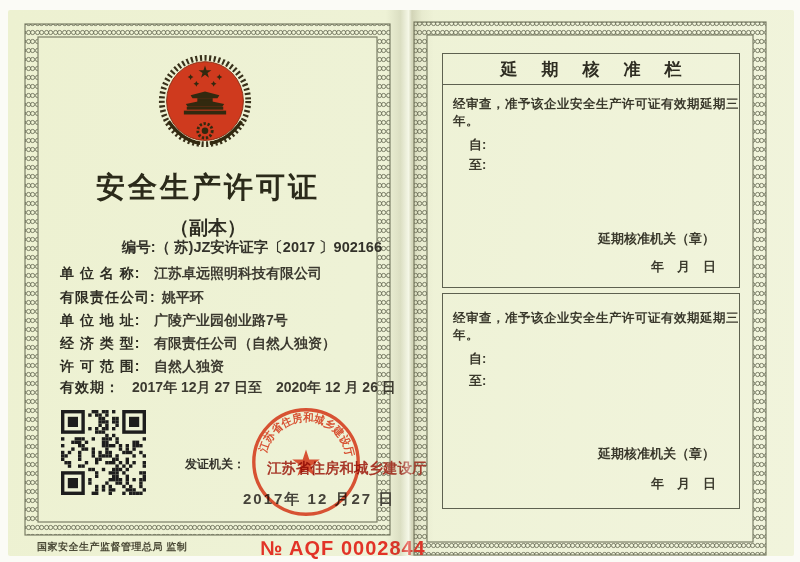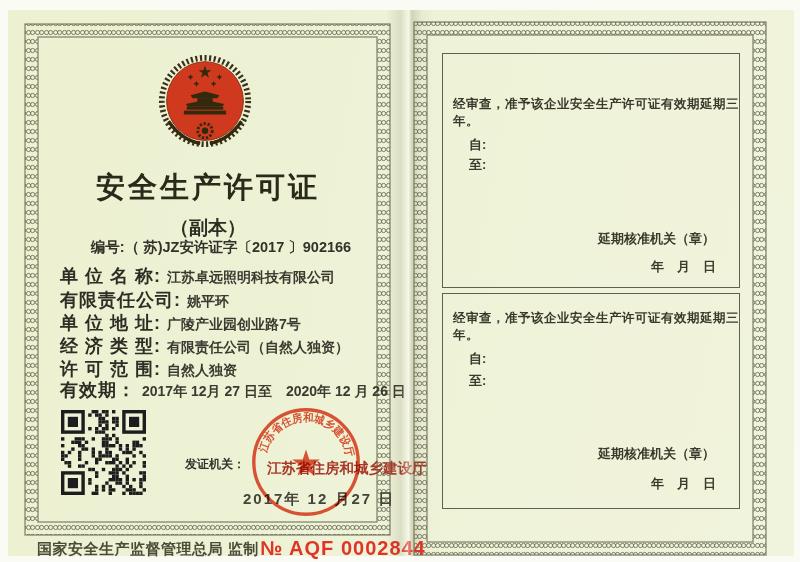--- a/index.html
+++ b/index.html
@@ -14,33 +14,33 @@
     border-radius:2px;
   }
   .deco{position:absolute;left:0;top:0;width:786px;height:546px;pointer-events:none}
   .t{position:absolute;white-space:nowrap;color:#32312a}
   
   .emblem{position:absolute;left:149px;top:42px;width:96px;height:100px}
   .cert-title{left:17px;top:158px;width:366px;text-align:center;
     font-size:29px;font-weight:700;letter-spacing:3px;color:#2b2a1a}
   .copy-label{left:17px;top:205px;width:366px;text-align:center;
     font-size:19px;font-weight:700;color:#2e2d22}
-  .number-line{left:52px;top:228px;width:322px;text-align:center;
+  .number-line{left:52px;top:228px;width:322px;text-align:right;
     font-size:14.5px;font-weight:600;color:#33322a}
   .frow{position:absolute;left:52px;white-space:nowrap}
-  .frow .lab{display:inline-block;min-width:88px;font-size:18px;font-weight:700;color:#2e2d24;letter-spacing:1px}
+  .frow .lab{display:inline-block;min-width:88px;font-size:14px;font-weight:700;color:#2e2d24;letter-spacing:1px}
   .frow .val{font-size:14px;font-weight:600;color:#3c3a30;margin-left:6px}
   .validity .lab{min-width:66px}
   .qr{position:absolute;left:53px;top:400px;width:85px;height:85px}
   .issuer-label{left:177px;top:446px;font-size:12px;font-weight:700;color:#33322a}
   .issuer-value{left:259px;top:449px;font-size:14.5px;font-weight:700;color:#a8392a}
   .issue-date{left:235px;top:480px;font-size:15px;font-weight:600;letter-spacing:2px;color:#45433a}
   .stamp{position:absolute;left:240px;top:394px;width:116px;height:116px;
     mix-blend-mode:multiply;opacity:.92}
-  .producer-note{left:29px;top:530px;font-size:15px;font-weight:700;letter-spacing:.5px;color:#4c4b38}
+  .producer-note{left:29px;top:530px;font-size:10px;font-weight:700;letter-spacing:.5px;color:#4c4b38}
   .serial-number{left:252px;top:527px;font-size:20px;font-weight:600;letter-spacing:1px;color:#e23327}
   
   .xbox{position:absolute;left:434px;width:296px;border:1px solid #5e6150}
   .xbox-a{top:43px;height:233px}
   .xbox-b{top:283px;height:214px}
   .xtitle{position:absolute;left:0;top:0;width:100%;height:30px;border-bottom:1px solid #5e6150;
     display:flex;align-items:center;justify-content:center}
   .xtitle span{font-size:17px;font-weight:700;color:#2e2d22;letter-spacing:24px;padding-left:24px}
   .xbody{position:absolute;left:10px;font-size:12.5px;font-weight:700;color:#3a392c;letter-spacing:.5px}
   .xsmall{position:absolute;font-size:13px;font-weight:700;color:#3a392c}
@@ -316,20 +316,23 @@
       </text>
     </svg>
 
     <div class="t producer-note">国家安全生产监督管理总局 监制</div>
     <div class="t serial-number">№ AQF 0002844</div>
   </section>
 
   <section>
 
     <div class="xbox xbox-a">
+      <div class="xtitle">
+        <span>延期核准栏</span>
+      </div>
       <div class="xbody" style="top:42px">经审查，准予该企业安全生产许可证有效期延期三年。</div>
       <div class="xsmall" style="left:26px;top:82px">自:</div>
       <div class="xsmall" style="left:26px;top:102px">至:</div>
       <div class="xsmall" style="left:155px;top:176px">延期核准机关（章）</div>
       <div class="xsmall" style="left:208px;top:204px">年　月　日</div>
     </div>
 
     <div class="xbox xbox-b">
       <div class="xbody" style="top:16px">经审查，准予该企业安全生产许可证有效期延期三年。</div>
       <div class="xsmall" style="left:26px;top:56px">自:</div>

